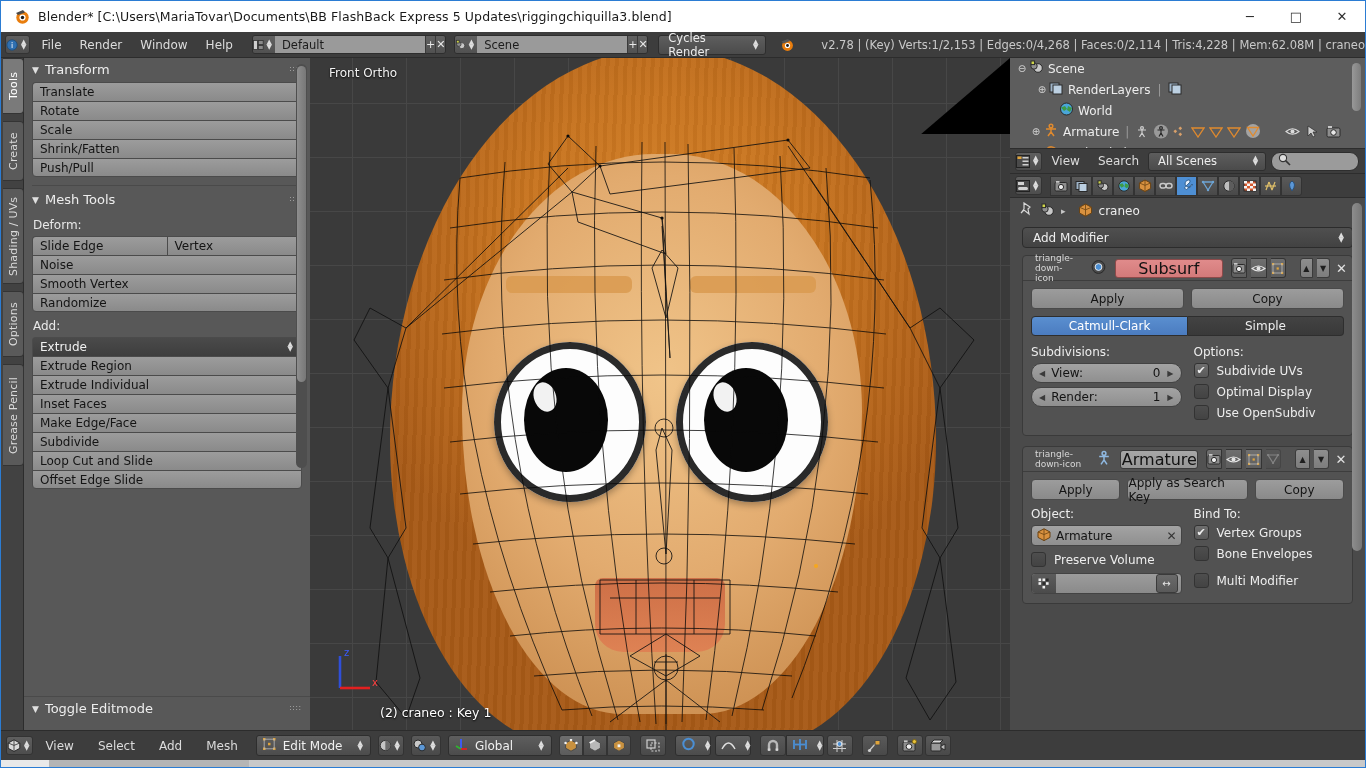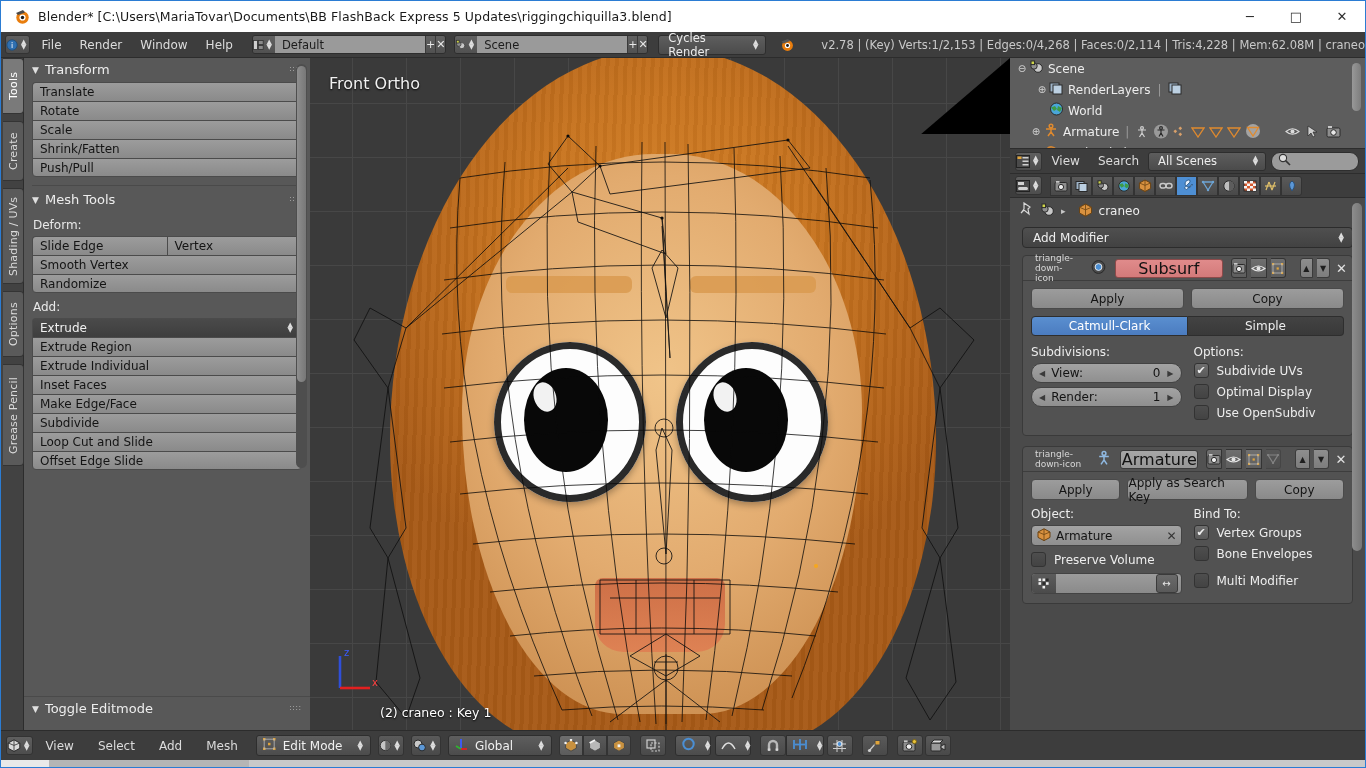--- a/index.html
+++ b/index.html
@@ -123,21 +123,21 @@
     position:absolute; inset:0;
     background-image:
       linear-gradient(#474747 1px, transparent 1px),
       linear-gradient(90deg,#474747 1px, transparent 1px);
     background-size:54px 54px; background-position:-12px -9px;
   }
   .vp-blacktri {
     position:absolute; right:0; top:0; width:120px; height:76px;
     background:#000; clip-path:polygon(100% 0,100% 100%,26% 100%);
   }
-  .vp-label { position:absolute; left:19px; top:16px; font-size:16px; color:#f2f2f2;
+  .vp-label { position:absolute; left:19px; top:8px; font-size:12px; color:#f2f2f2;
               text-shadow:0 1px 2px #000; }
   .vp-status { position:absolute; left:70px; bottom:10px; font-size:12.5px; color:#fff;
                text-shadow:0 1px 2px #000; white-space:nowrap; }
   .axis-gizmo { position:absolute; left:22px; bottom:38px; width:48px; height:48px; }
 
   
   .head-wrap { position:absolute; left:0; top:0; width:700px; height:672px; }
   .hair {
     position:absolute; left:80px; top:-10px; width:546px; height:700px;
     background:
@@ -426,20 +426,21 @@
       <span class="grip">
           <span>∷∷</span>
         </span>
     </div>
     <div class="sec-label">Deform:</div>
     <div class="tool-list">
       <div class="split-row">
         <div class="tbtn">Slide Edge</div>
         <div class="tbtn">Vertex</div>
       </div>
+      <div class="tbtn grp-mid">Noise</div>
       <div class="tbtn grp-mid">Smooth Vertex</div>
       <div class="tbtn grp-bot">Randomize</div>
     </div>
     <div class="sec-label">Add:</div>
     <div class="tool-list">
       <div class="tbtn dark grp-top">
         <span>Extrude</span>
         <span class="spinner">
             <span>▲</span>
             <span>▼</span>
@@ -599,21 +600,21 @@
         </span>
         <span class="ol-name">RenderLayers</span>
         <span style="margin:0 7px;color:#9a9a9a;">|</span>
         <span>
           <svg width="15" height="14" viewBox="0 0 15 14">
               <rect x="1" y="2" width="9" height="9" fill="#9fb4c8" stroke="#2a2a2a"></rect>
               <rect x="4" y="4" width="9" height="9" fill="#bcd0e2" stroke="#2a2a2a"></rect>
             </svg>
         </span>
       </div>
-      <div class="ol-row" style="padding-left:25px;">
+      <div class="ol-row" style="padding-left:35px;">
         <span class="ol-exp"></span>
         <span>
           <svg width="15" height="14" viewBox="0 0 15 14">
               <circle cx="7.5" cy="7" r="6" fill="#4aa6d8" stroke="#2a2a2a"></circle>
               <path d="M2 5.5 L6 4 L8 7 L5 9 Z M9 4 L13 6 L11 10 L8 8 Z" fill="#3e9b46"></path>
             </svg>
         </span>
         <span class="ol-name">World</span>
       </div>
       <div class="ol-row" style="padding-left:19px;">

